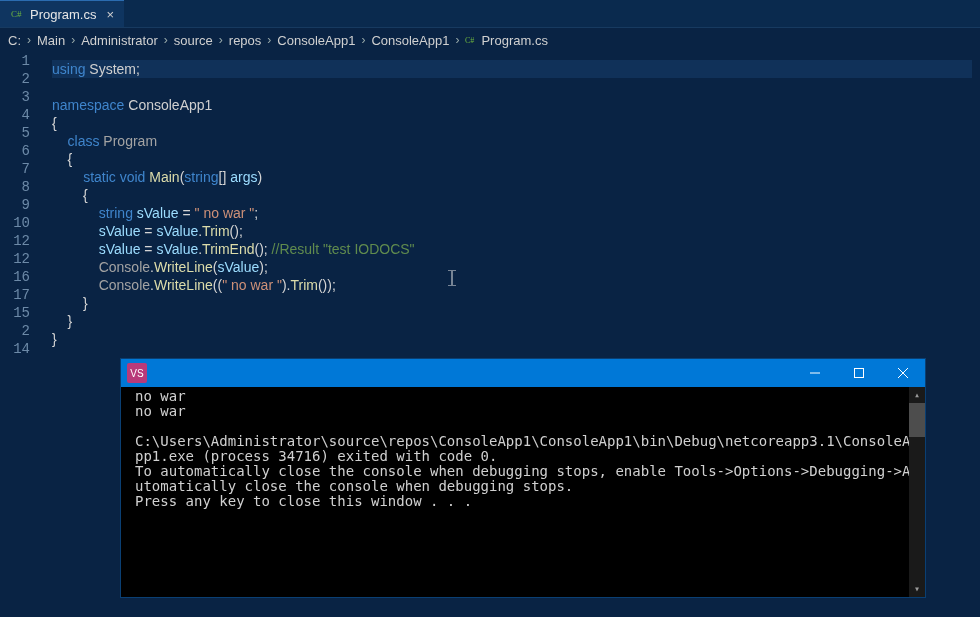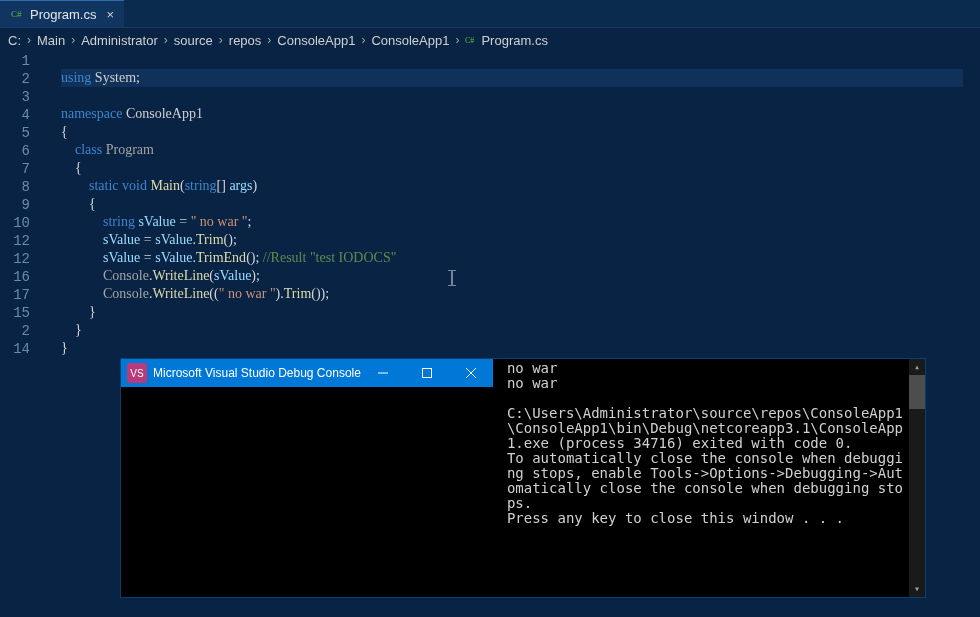--- a/index.html
+++ b/index.html
@@ -64,21 +64,21 @@
   }
   .gutter {
     width: 44px;
     text-align: right;
     color: #6d8aa8;
     padding-right: 14px;
     user-select: none;
   }
   .gutter div { height: 18px; }
   .code { flex: 1; }
-  .code pre { margin: 17px; white-space: pre; font-family: Liberation Serif, serif; }
+  .code pre { margin: 8px; white-space: pre; font-family: Liberation Sans, sans-serif; }
   .code .line { height: 18px; display: block; }
   .hl-line { background: rgba(40,90,150,0.25); }
 
   .tok-kw   { color: #3f85cc; }   
   .tok-type { color: #a3a3a3; }
   .tok-var  { color: #9cdcfe; }
   .tok-str  { color: #ce9178; }
   .tok-com  { color: #608b4e; }
   .tok-meth { color: #dcdcaa; }
   .tok-punc { color: #d4d4d4; }
@@ -87,21 +87,21 @@
   
   .console-window {
     position: absolute;
     left: 120px;
     top: 358px;
     width: 806px;
     height: 240px;
     border: 1px solid #0a3f73;
     background: #000;
     display: flex;
-    flex-direction: row;
+    flex-direction: column;
   }
   .console-titlebar {
     height: 28px;
     background: #0078d7;
     display: flex;
     align-items: center;
     color: #ffffff;
     font-size: 12px;
   }
   .console-titlebar .ct-icon {
@@ -221,21 +221,20 @@
 
 <div style="position:absolute; left:448px; top:270px; width:8px; height:16px;">
   <svg width="8" height="16" viewBox="0 0 8 16">
     <path d="M0 0 H3 M5 0 H8 M4 0 V16 M0 16 H3 M5 16 H8" stroke="#e6e6e6" stroke-width="1" fill="none"></path>
   </svg>
 </div>
 
 <div class="console-window">
   <div class="console-titlebar">
     <span class="ct-icon">VS</span>
-    <span class="ct-title">Microsoft Visual Studio Debug Console</span>
     <span class="spacer"></span>
     <span class="win-btn">
       <svg width="10" height="10" viewBox="0 0 10 10">
           <path d="M0 5 H10" stroke="#fff" stroke-width="1"></path>
         </svg>
     </span>
     <span class="win-btn">
       <svg width="10" height="10" viewBox="0 0 10 10">
           <rect x="0.5" y="0.5" width="9" height="9" stroke="#fff" fill="none" stroke-width="1"></rect>
         </svg>

